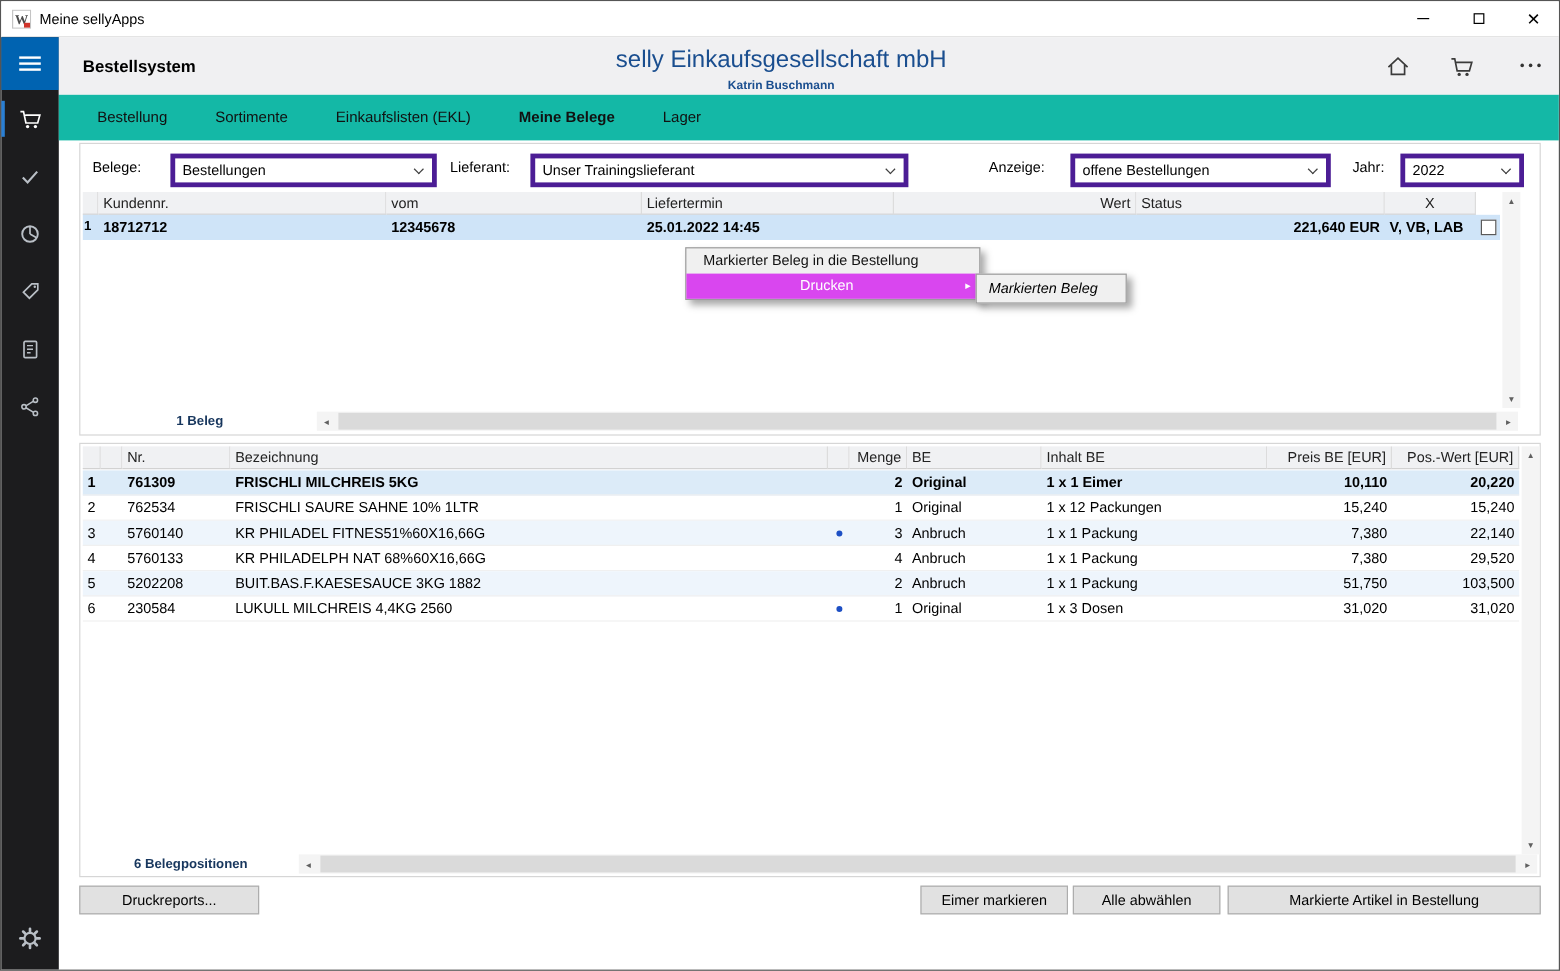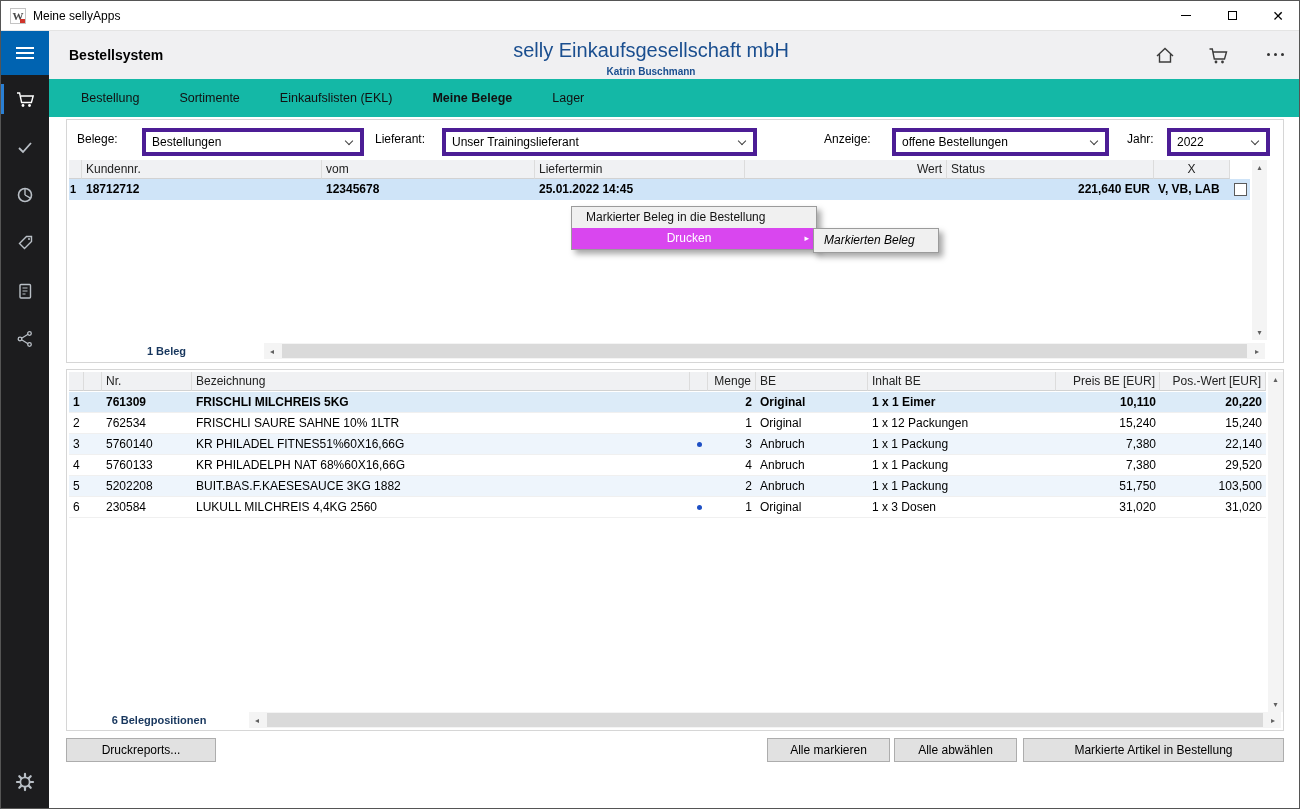--- a/index.html
+++ b/index.html
@@ -401,17 +401,17 @@
     <div class="cm-item highlight">
       <span>Drucken</span>
       <span class="cm-arrow">▸</span>
     </div>
   </div>
   <div class="submenu">
     <div class="sm-item">Markierten Beleg</div>
   </div>
 
   <div class="btn" style="left:65px; width:150px">Druckreports...</div>
-  <div class="btn" style="left:766px; width:123px">Alle markieren</div>
+  <div class="btn" style="left:766px; width:123px">Eimer markieren</div>
   <div class="btn" style="left:893px; width:123px">Alle abwählen</div>
   <div class="btn" style="left:1022px; width:261px">Markierte Artikel in Bestellung</div>
 
 </div>
 
 </body></html>

